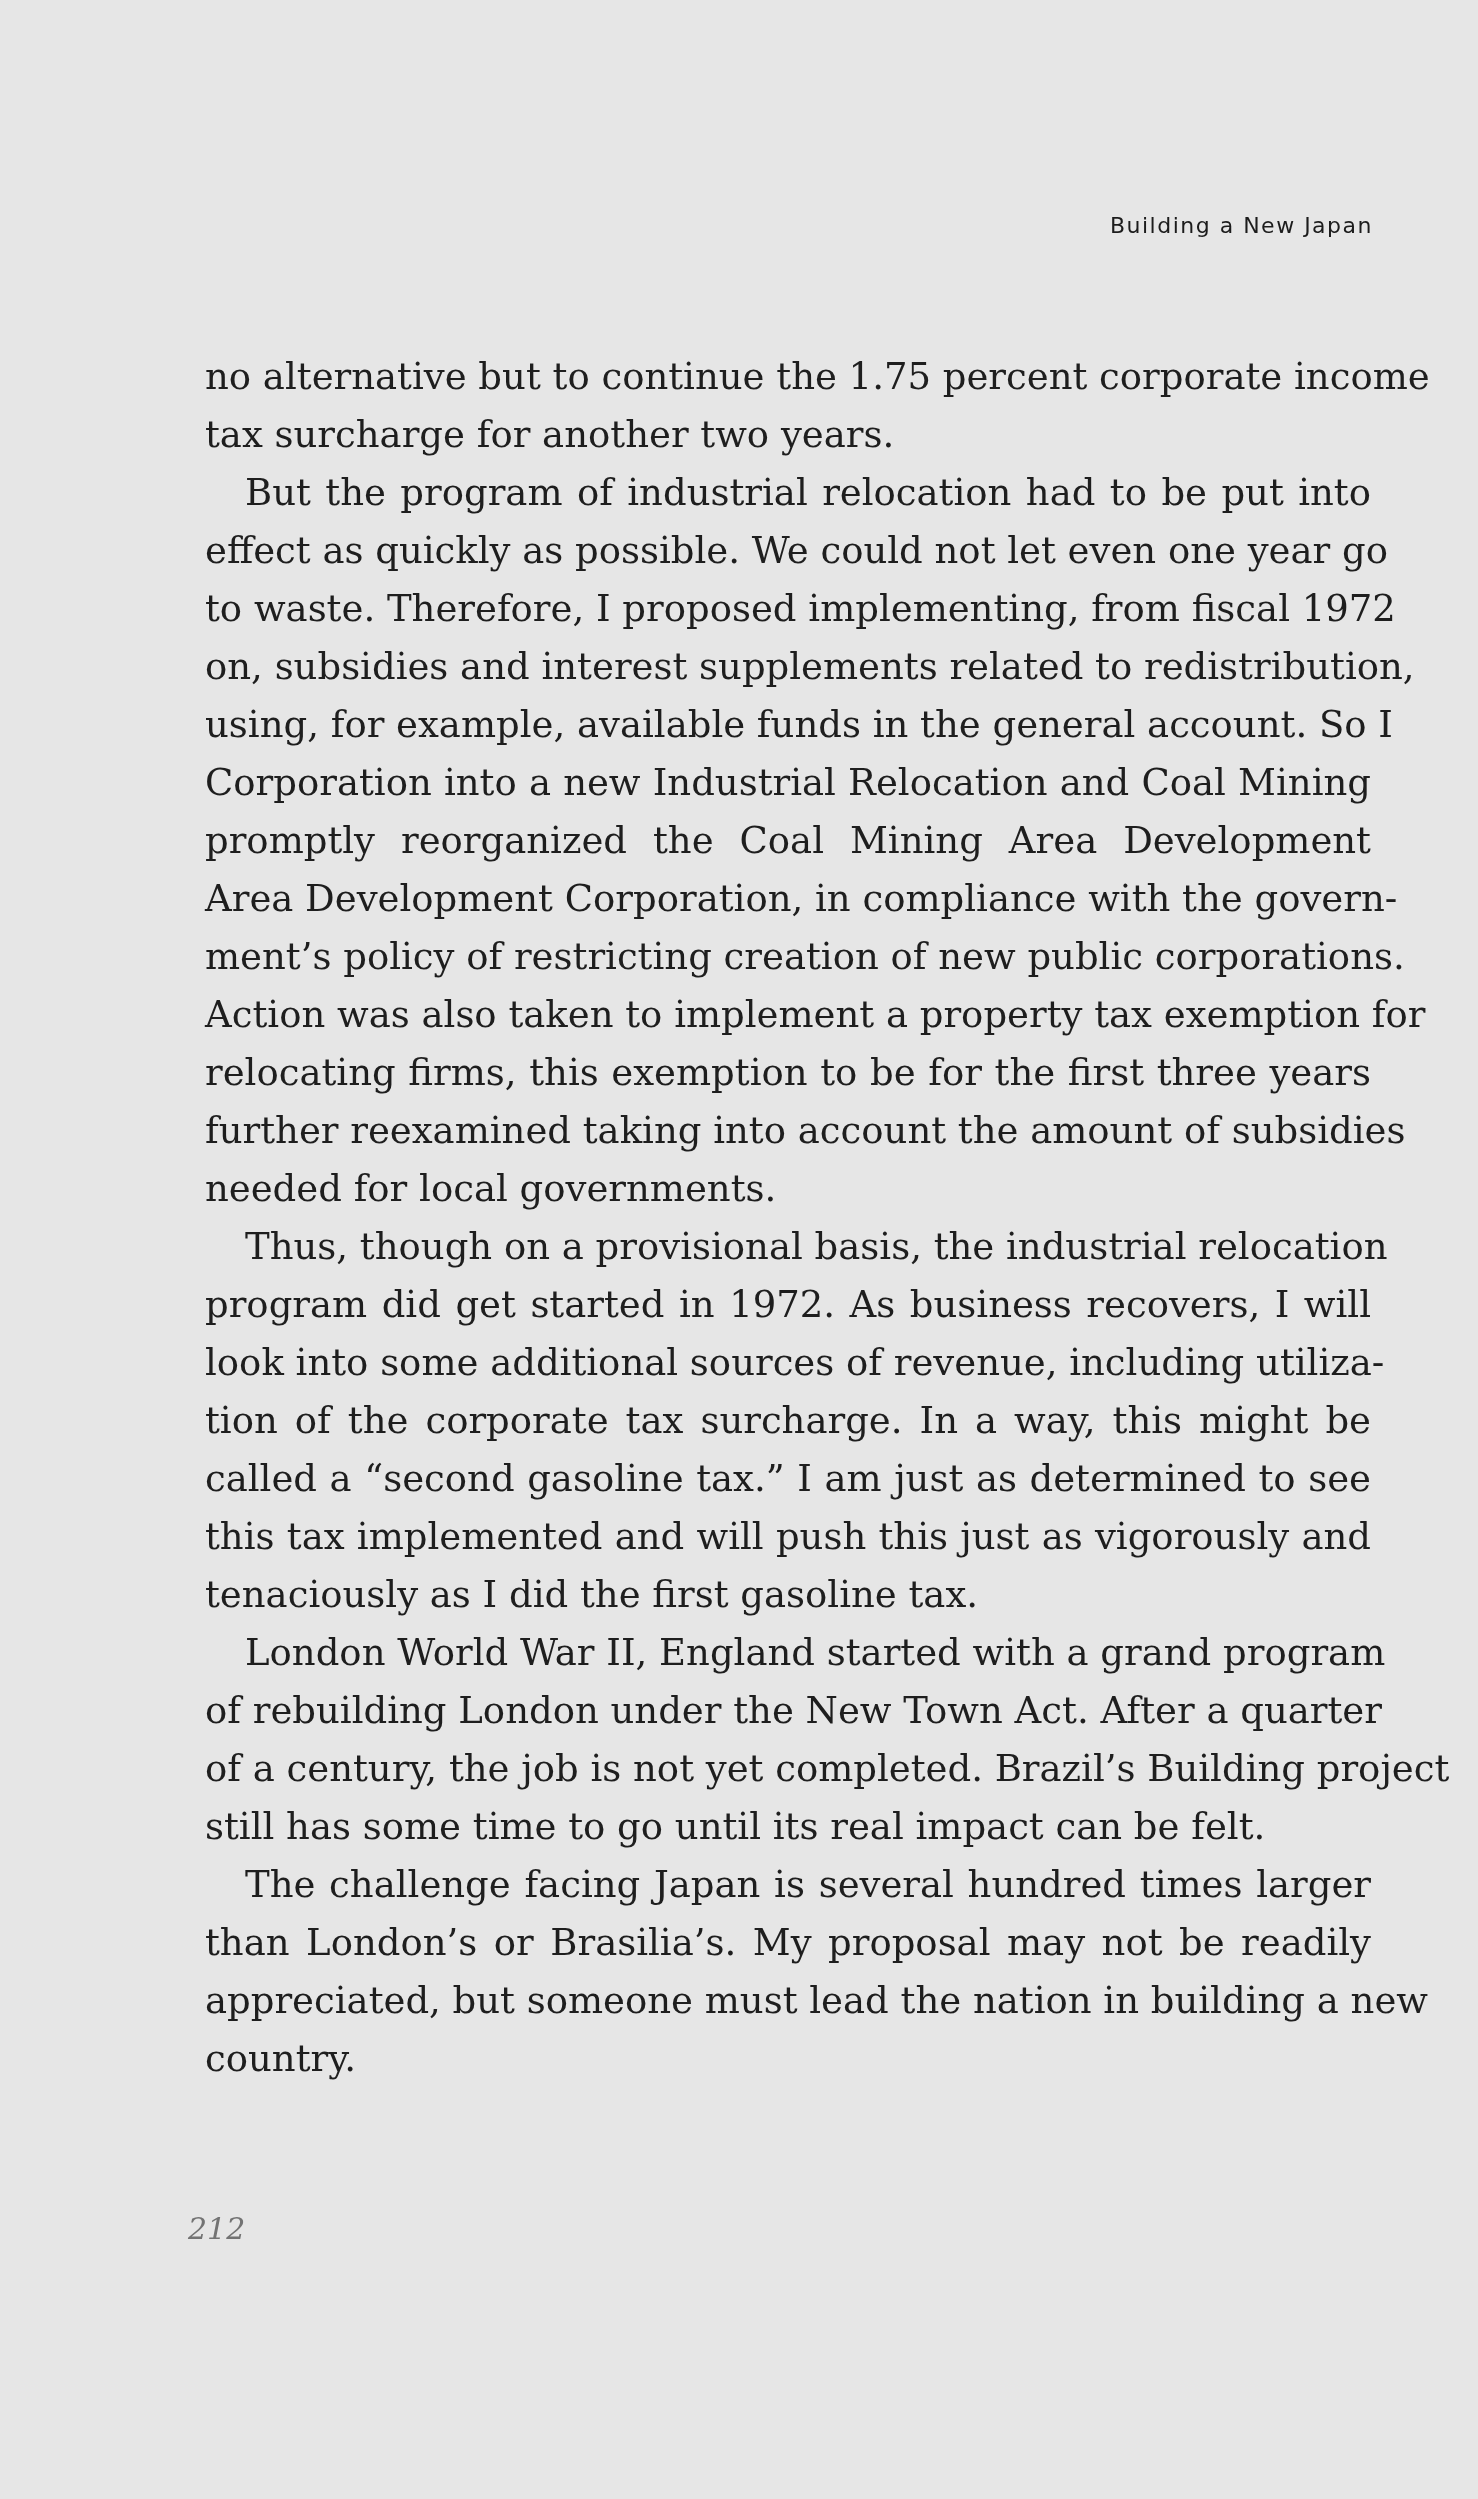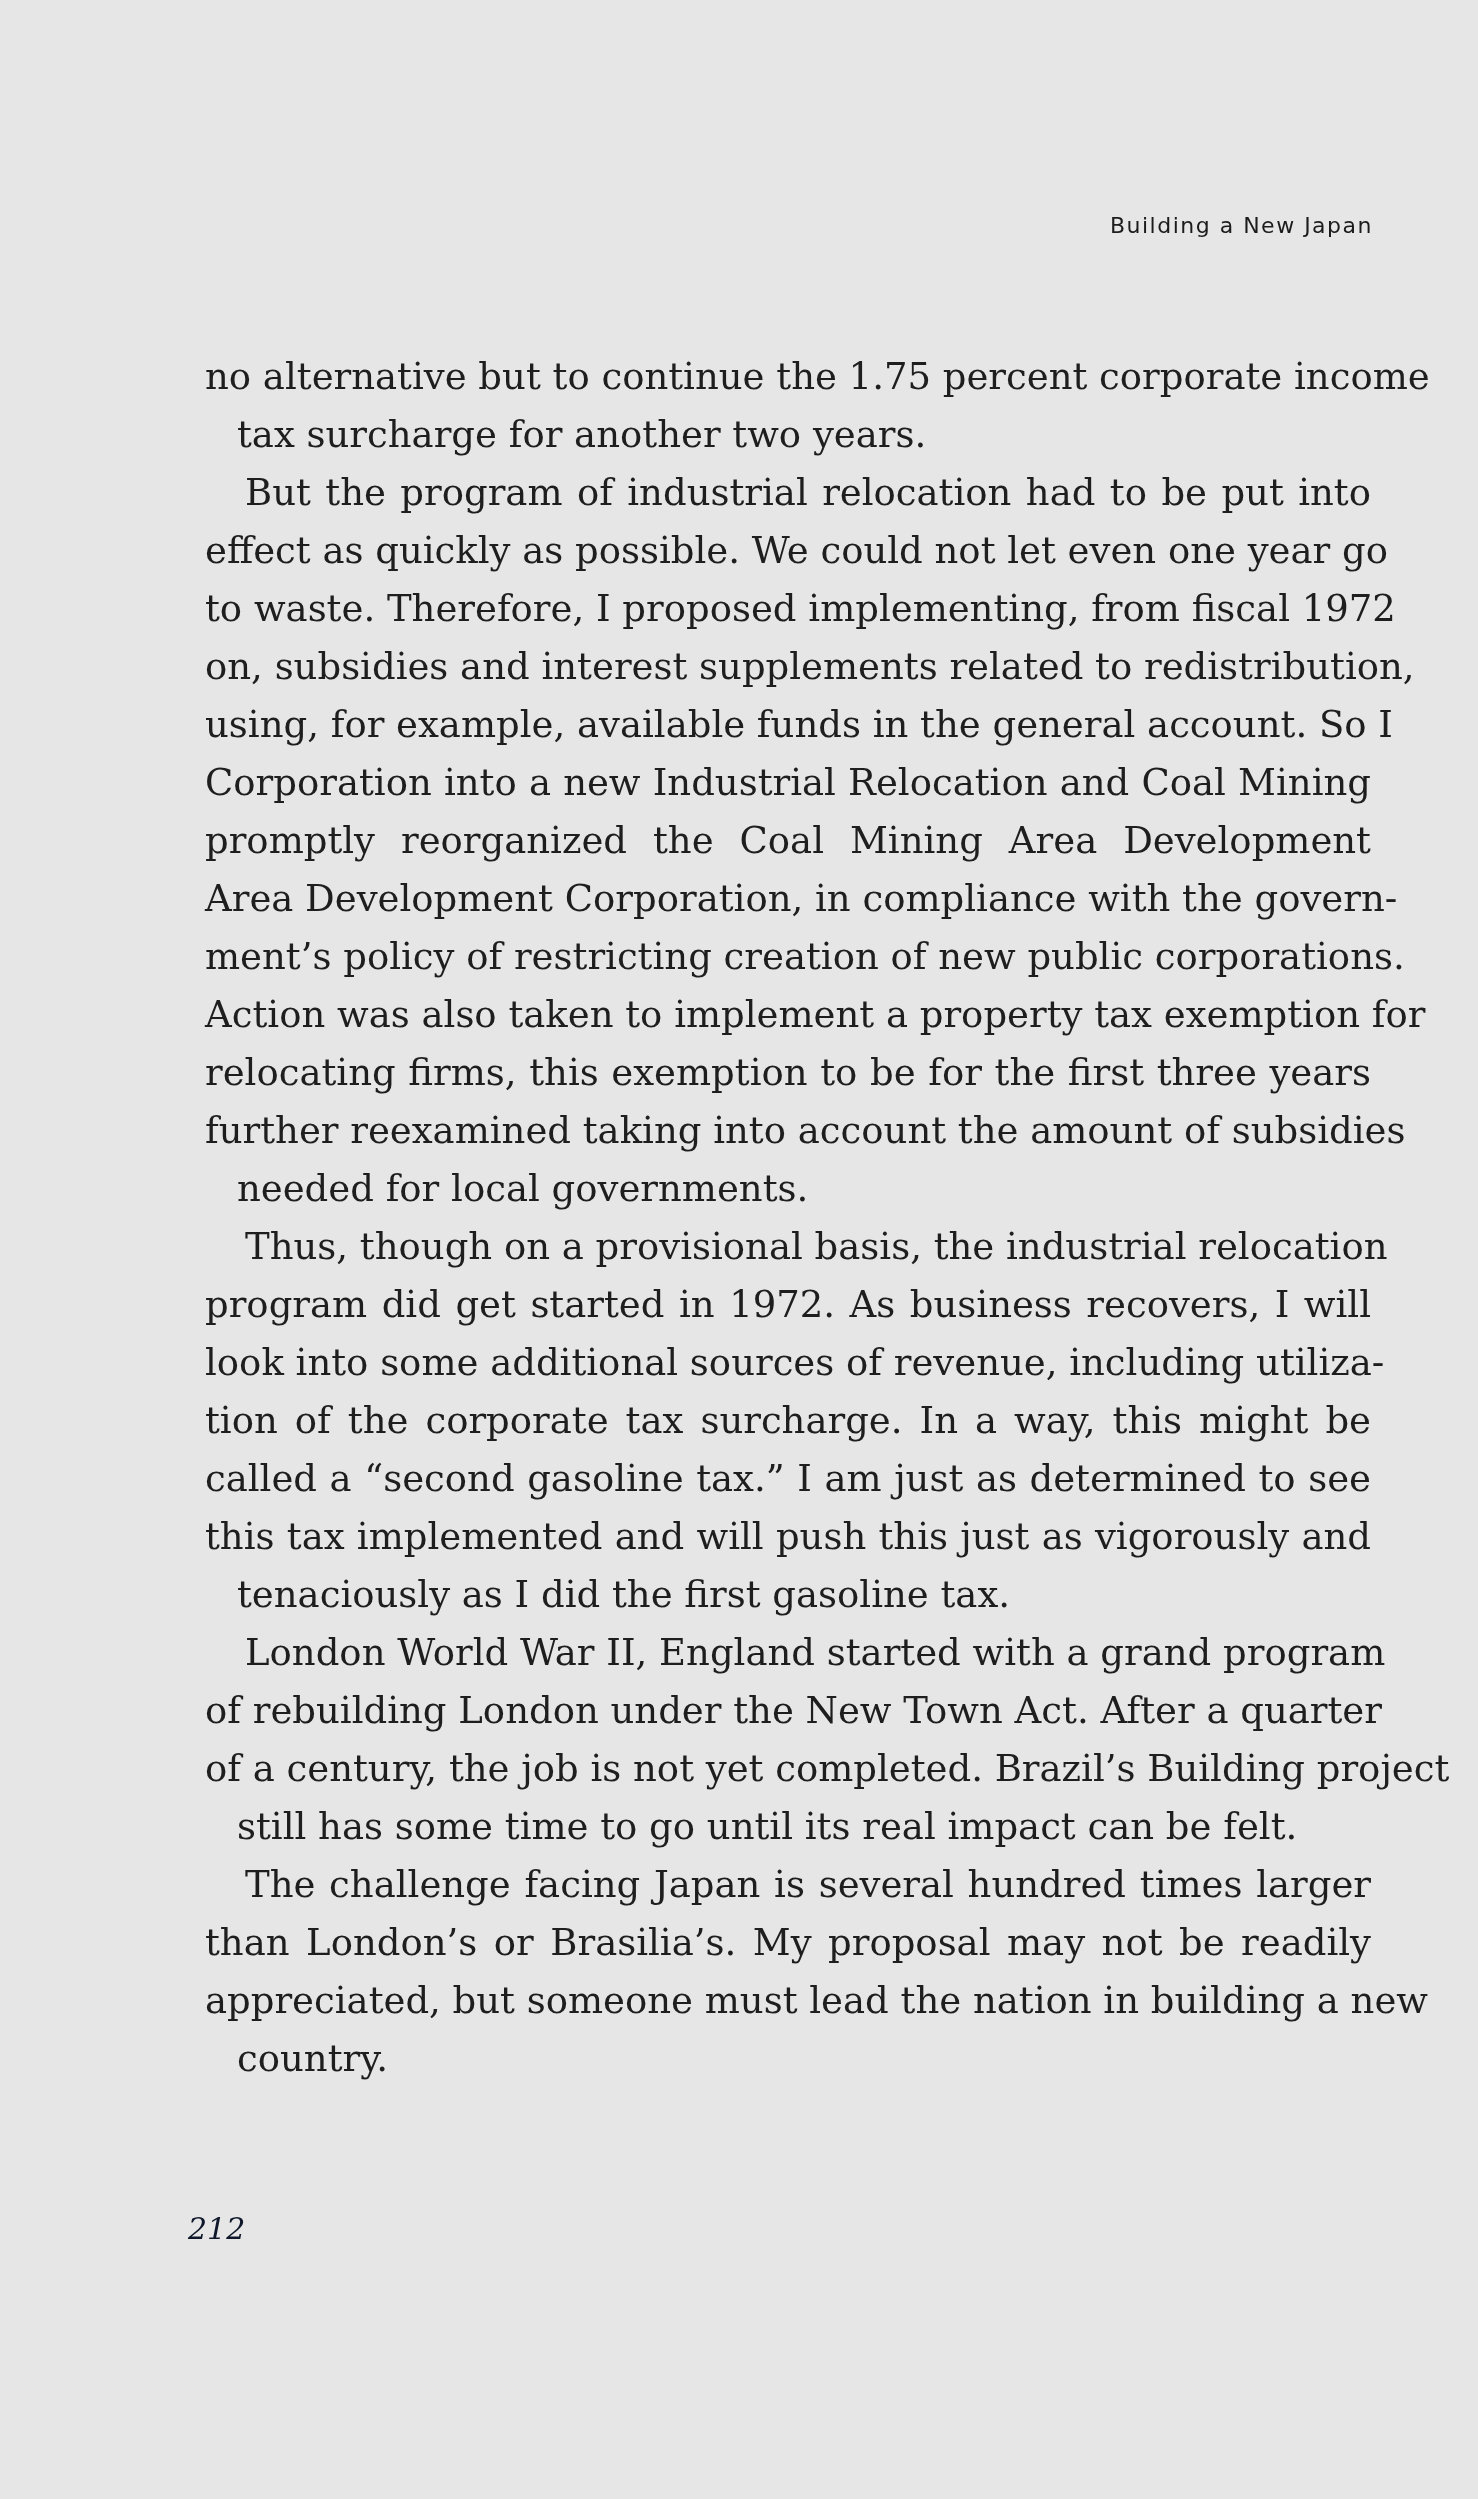--- a/index.html
+++ b/index.html
@@ -17,26 +17,26 @@
   .body-text {
     position: absolute; left: 205px; top: 348px; width: 1166px;
     font-family: "DejaVu Serif", serif;
     font-size: 37px;
   }
   .line {
     height: 58px; line-height: 58px;
     white-space: nowrap; overflow: visible;
     text-align: justify; text-align-last: justify;
   }
-  .line.last { text-align: right; text-align-last: left; margin-left: 32px; }
+  .line.last { text-align: right; text-align-last: left; }
   .line.indent { padding-left: 40px; }
   .page-number {
     position: absolute; left: 188px; top: 2211px;
     font-family: "DejaVu Serif", serif; font-style: italic;
-    font-size: 30px; color: #0f172a;
+    font-size: 30px; color: #737373;
   }
 </style>
 </head>
 <body>
 
 <div class="running-head">Building a New Japan</div>
 
 <div class="body-text">
   <div class="line">no alternative but to continue the 1.75 percent corporate income</div>
   <div class="line last">tax surcharge for another two years.</div>

